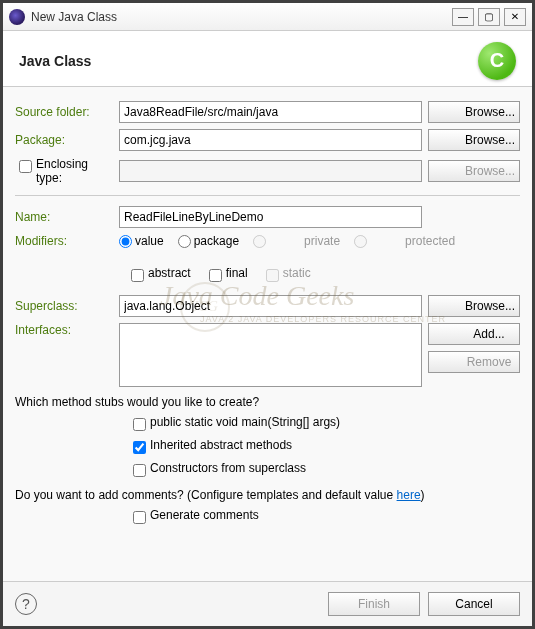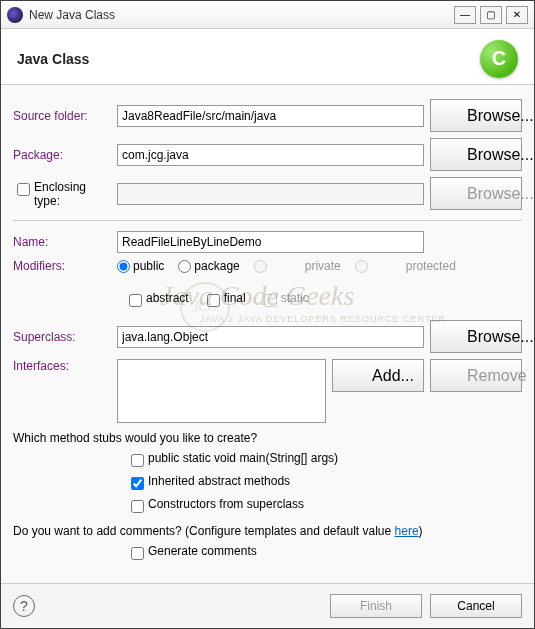--- a/index.html
+++ b/index.html
@@ -7,21 +7,21 @@
       margin: 0;
       padding: 0;
       font-family: "Segoe UI", Tahoma, sans-serif;
       font-size: 12px;
       background: #fff;
       width: 535px;
       height: 629px;
       overflow: hidden;
     }
     .window {
-      border: 1px solid #404040;
+      border: 3px solid #404040;
       width: 535px;
       height: 629px;
       display: flex;
       flex-direction: column;
       background: #f9f9f9;
     }
     .titlebar {
       display: flex;
       align-items: center;
       padding: 4px 6px;
@@ -76,37 +76,37 @@
     }
     .form-row {
       display: flex;
       align-items: center;
       margin-bottom: 6px;
       gap: 6px;
     }
     .form-label {
       width: 98px;
       font-size: 12px;
-      color: #701a75;
+      color: #4d7c0f;
     }
     .text-input {
       flex: 1;
       height: 22px;
       border: 1px solid #999;
       padding: 2px 4px;
       font-size: 12px;
       background: #fff;
     }
     .text-input[disabled] { background: #f5f5f5; color: #999; }
     .browse-btn {
       width: 92px;
-      height: 33px;
+      height: 22px;
       border: 1px solid #999;
       background: linear-gradient(#fff, #e8e8e8);
-      font-size: 16px;
+      font-size: 12px;
       cursor: pointer;
       padding-left: 36px;
     }
     .browse-btn:disabled { color: #999; cursor: default; }
     .checkbox {
       width: 13px; height: 13px;
       margin-right: 4px;
       vertical-align: middle;
     }
     .separator { border-top: 1px solid #ccc; margin: 10px 0; }
@@ -115,21 +115,21 @@
     .radio-opt input { margin: 0; }
     .radio-opt.disabled { color: #999; gap: 38px; }
     .check-row { display: flex; align-items: center; gap: 14px; margin-left: 112px; margin-top: 18px; }
     .interfaces-box {
       flex: 1;
       height: 64px;
       border: 1px solid #999;
       background: #fff;
       position: relative;
     }
-    .btn-stack { display: flex; flex-direction: row; gap: 6px; }
+    .btn-stack { display: flex; flex-direction: column; gap: 6px; }
     .section-text { font-size: 12px; margin: 8px 0 6px 0; }
     .stub-row { display: flex; align-items: center; margin-left: 114px; margin-bottom: 4px; }
     .link { color: #0066cc; text-decoration: underline; cursor: pointer; }
     .footer {
       border-top: 1px solid #ccc;
       padding: 10px 12px;
       display: flex;
       align-items: center;
       background: #f5f5f5;
     }
@@ -234,21 +234,21 @@
     <div class="form-row">
       <span class="form-label">Name:</span>
       <input class="text-input" type="text" style="margin-right: 98px;" value="ReadFileLineByLineDemo">
     </div>
 
     <div class="form-row">
       <span class="form-label">Modifiers:</span>
       <div class="radio-row" style="flex:1;">
         <label class="radio-opt">
             <input type="radio" name="vis" checked="" style="">
-            <span>public</span>
+            <span>value</span>
           </label>
         <label class="radio-opt">
             <input type="radio" name="vis" style="">
             <span>package</span>
           </label>
         <label class="radio-opt disabled">
             <input type="radio" name="vis" disabled="" style="">
             <span>private</span>
           </label>
         <label class="radio-opt disabled">

